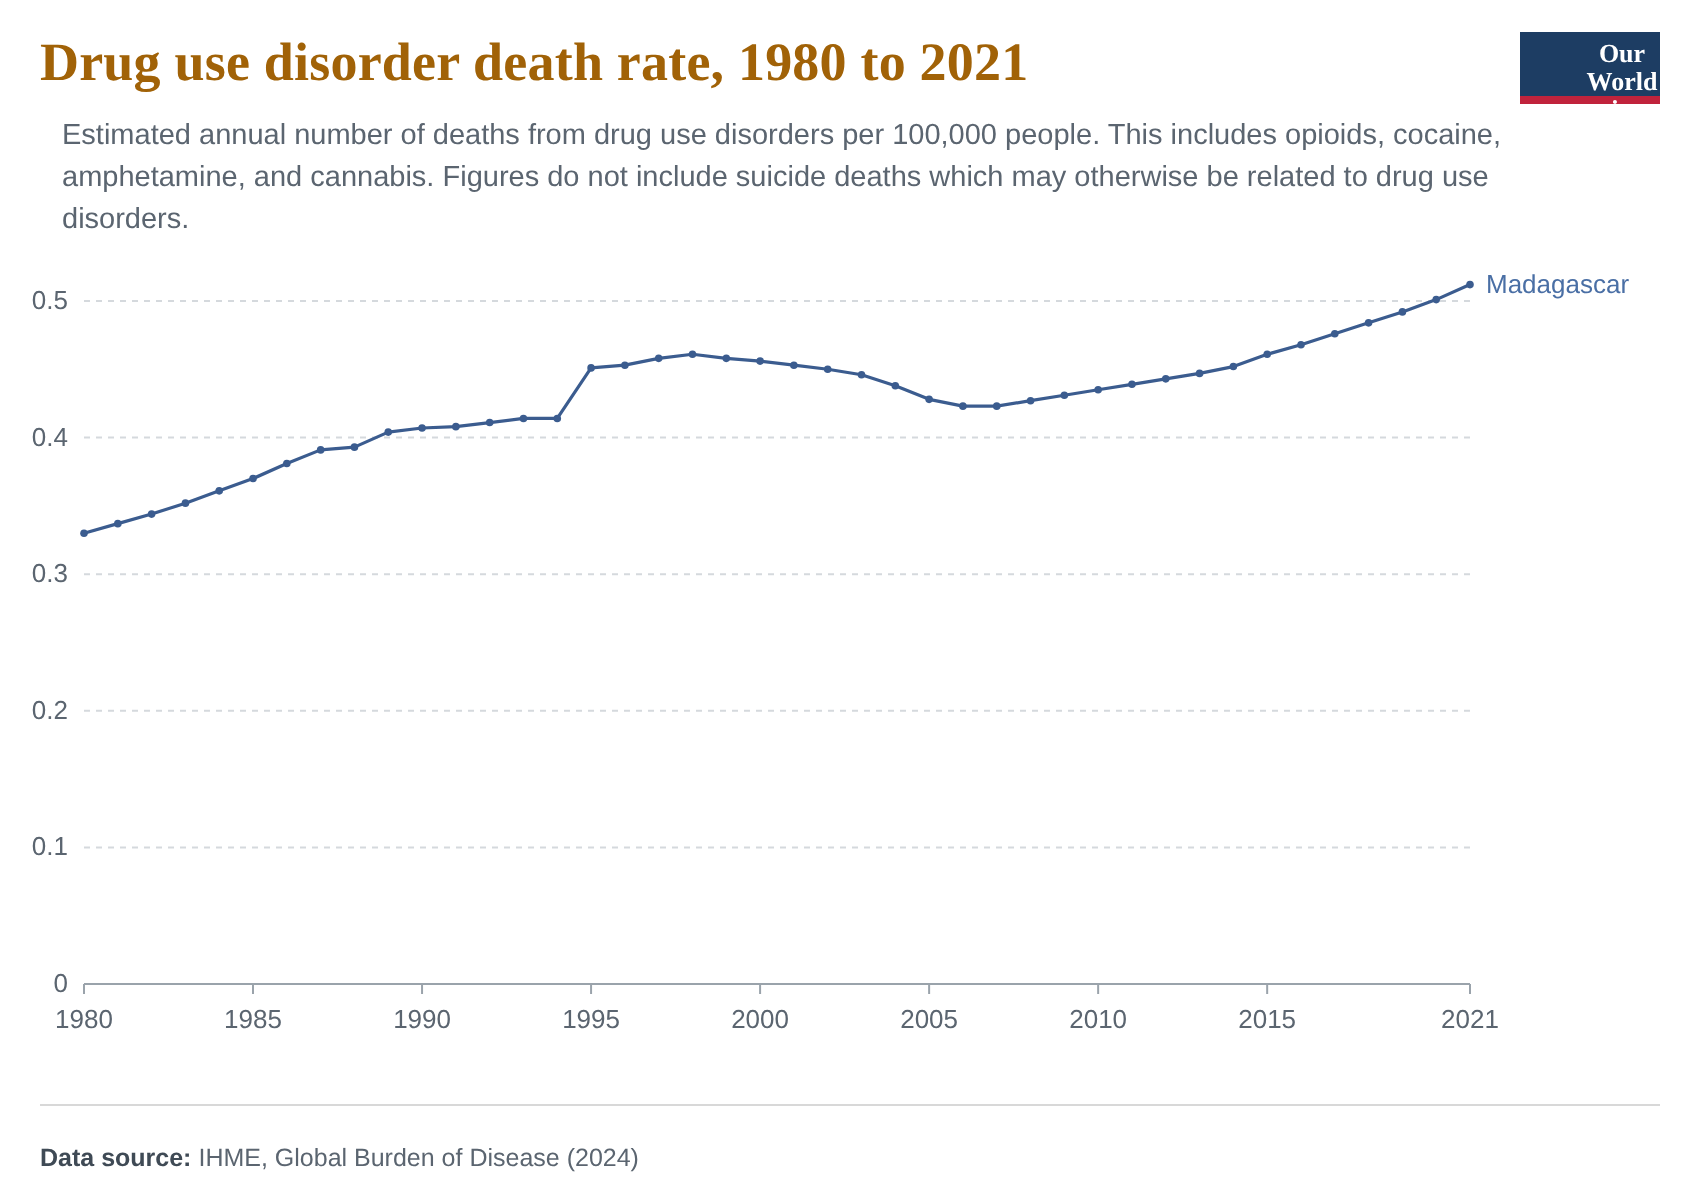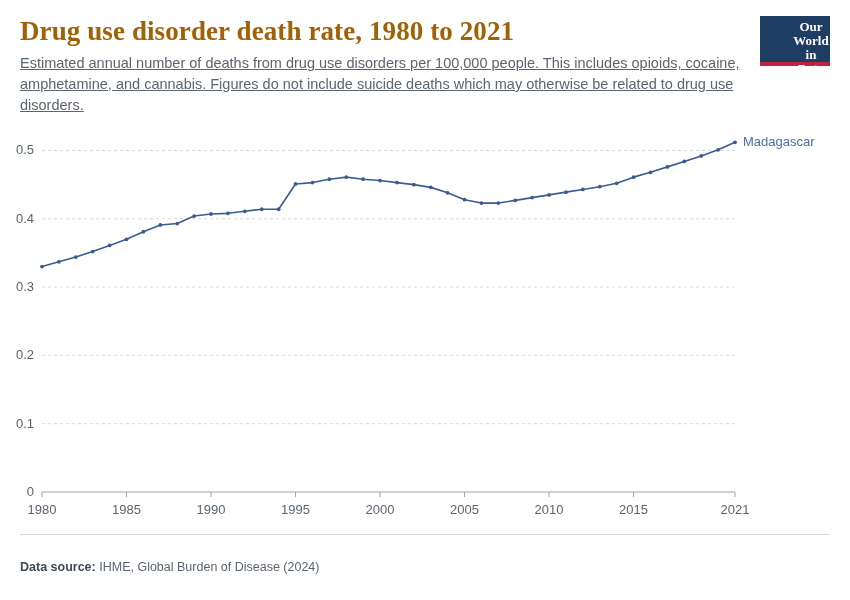--- a/index.html
+++ b/index.html
@@ -30,29 +30,28 @@
     font-weight: 700;
     color: #a16207;
     margin: 0 0 6px 0;
     letter-spacing: 0.1px;
   }
   .subtitle {
     font-size: 14.5px;
     line-height: 1.45;
     color: #5b6570;
     max-width: 730px;
-    margin: 0;
-    text-decoration: underline;
+    margin: 11px;
   }
   .owid-logo {
     position: absolute;
     top: 0px;
     right: 0px;
     width: 70px;
-    height: 50px;
+    height: 36px;
     background: #1d3d63;
     border-bottom: 4px solid #c0233c;
     box-sizing: border-box;
     color: #ffffff;
     font-family: "Liberation Serif", serif;
     font-weight: 700;
     font-size: 13px;
     line-height: 14px;
     text-align: center;
     padding-top: 4px;
@@ -71,26 +70,26 @@
   .chart-svg {
     display: block;
   }
   .footer {
     position: absolute;
     left: 20px;
     right: 20px;
     bottom: 14px;
     height: 26px;
     border-top: 1px solid #d8d8d8;
-    padding-top: 25px;
+    padding-top: 7px;
     font-size: 12.5px;
     color: #5b6570;
     display: flex;
     justify-content: space-between;
-    align-items: flex-start;
+    align-items: flex-end;
   }
   .footer .src strong {
     color: #3f4a55;
     font-weight: 700;
   }
   .footer .right {
     color: #5b6570;
   }
   .axis-label {
     font-size: 13px;

